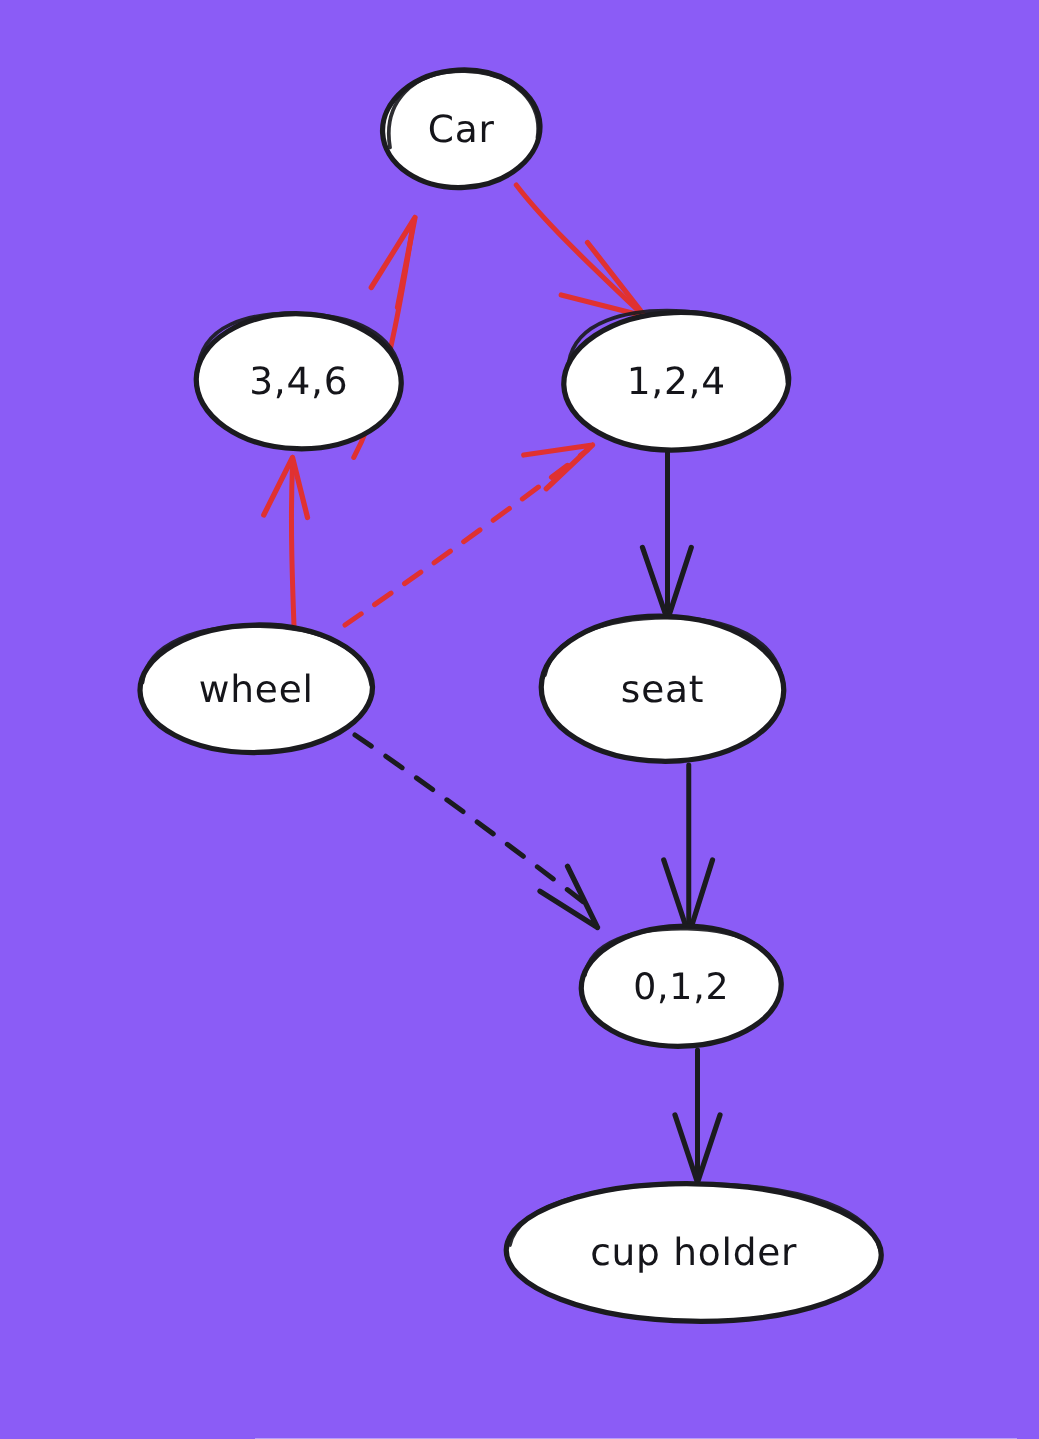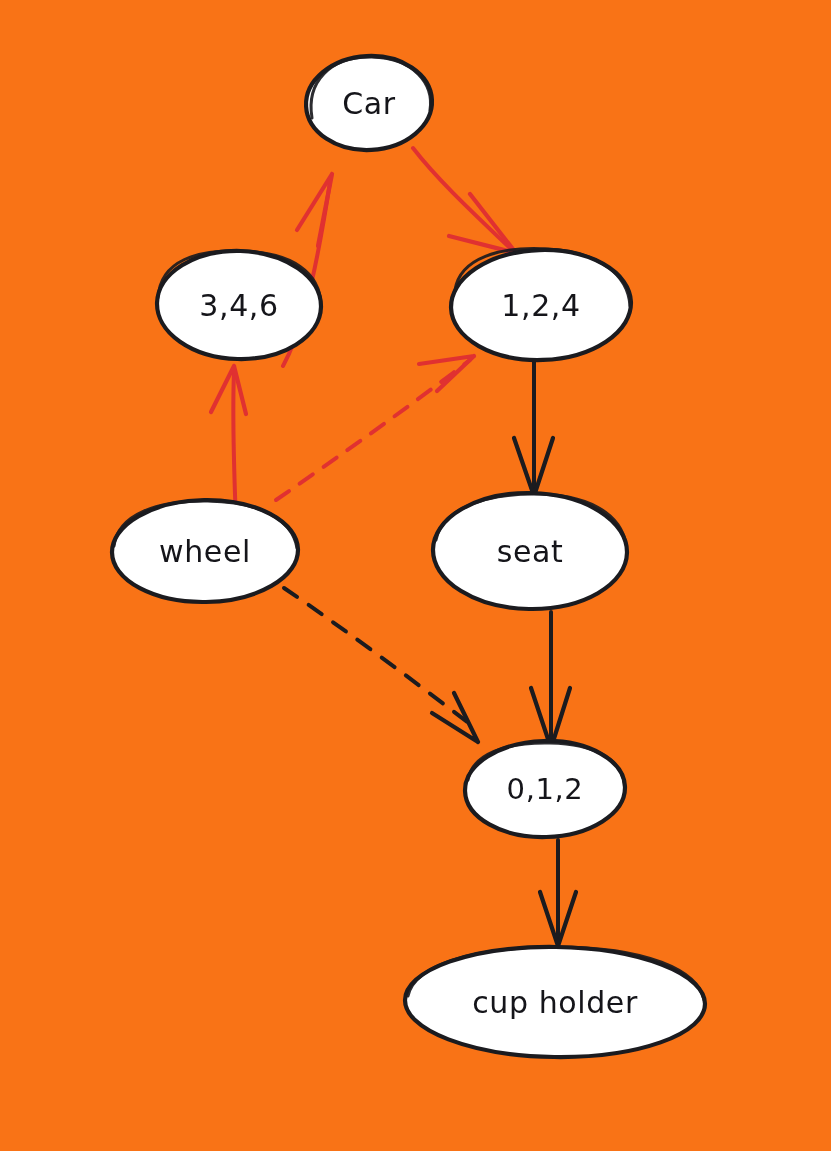--- a/index.html
+++ b/index.html
@@ -7,21 +7,21 @@
     padding: 0;
     background: #ffffff;
   }
   body {
     font-family: "DejaVu Sans", sans-serif;
   }
   #canvas-wrap {
     position: relative;
     width: 831px;
     height: 1151px;
-    background: #f97316;
+    background: #8b5cf6;
     overflow: hidden;
   }
   #diagram-svg {
     position: absolute;
     top: 0;
     left: 0;
     width: 831px;
     height: 1151px;
     display: block;
   }

